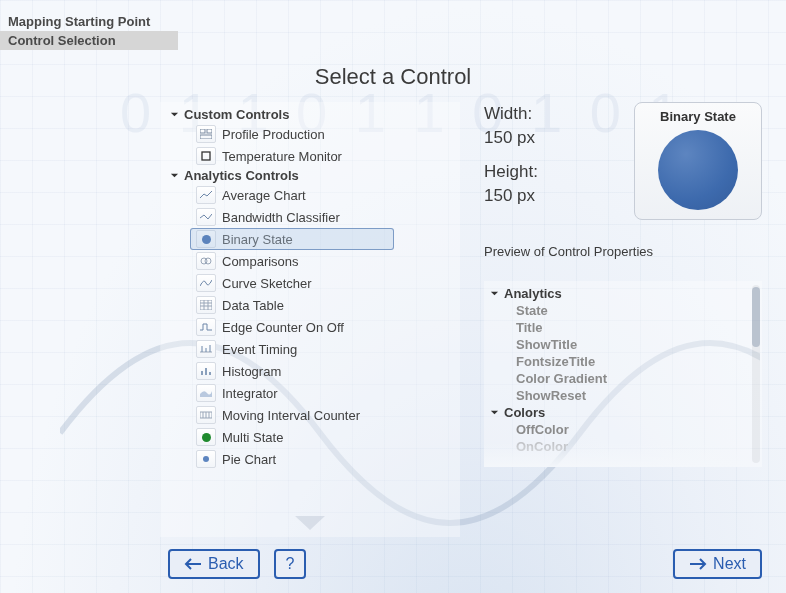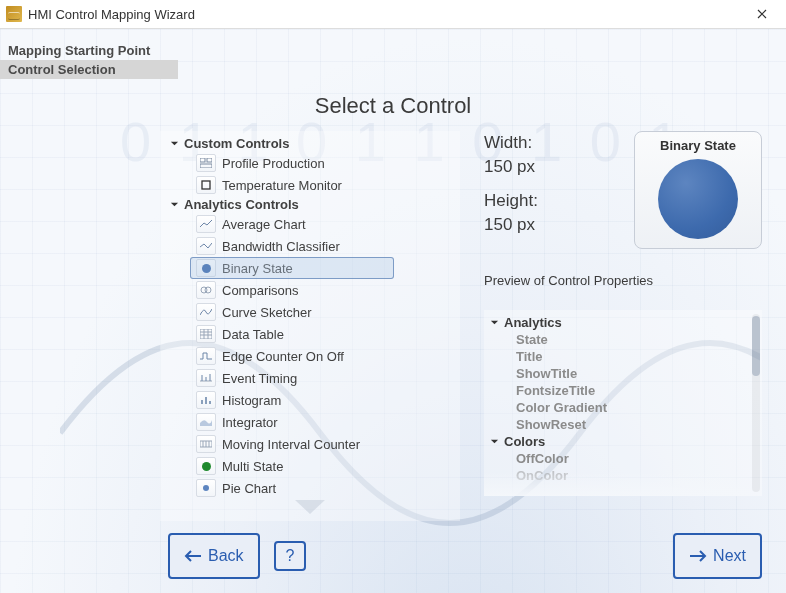--- a/index.html
+++ b/index.html
@@ -319,44 +319,35 @@
     position: relative;
     z-index: 5;
   }
   .spacer { flex: 1; }
   .btn {
     border: 2px solid #2a5db0;
     background: #e9eef7;
     color: #2a5db0;
     font-size: 16px;
     border-radius: 4px;
-    padding: 12px 14px;
+    padding: 4px 14px;
     display: inline-flex;
     align-items: center;
     gap: 6px;
     font-family: inherit;
   }
   .btn.square {
     padding: 4px 10px;
   }
 </style>
 </head>
 <body>
 
 <div class="window">
 
-  <div class="titlebar">
-    <span class="app-icon"></span>
-    <span class="title">HMI Control Mapping Wizard</span>
-    <span class="close-btn">
-      <svg viewBox="0 0 10 10">
-          <path d="M1 1 L9 9 M9 1 L1 9" stroke="#333" stroke-width="1.2" fill="none"></path>
-        </svg>
-    </span>
-  </div>
 
   <div class="body">
 
     <div class="watermark-binary">0 1 1 0 1 1 0 1 0 1</div>
     <svg class="watermark-wave" viewBox="0 0 700 260" preserveAspectRatio="none">
       <path d="M0 130 C 90 10, 170 10, 260 130 S 430 250, 520 130 S 690 10, 780 130" stroke="#6d86a8" stroke-width="6" fill="none"></path>
     </svg>
 
     <div class="steps">
       <span class="step">Mapping Starting Point</span>

